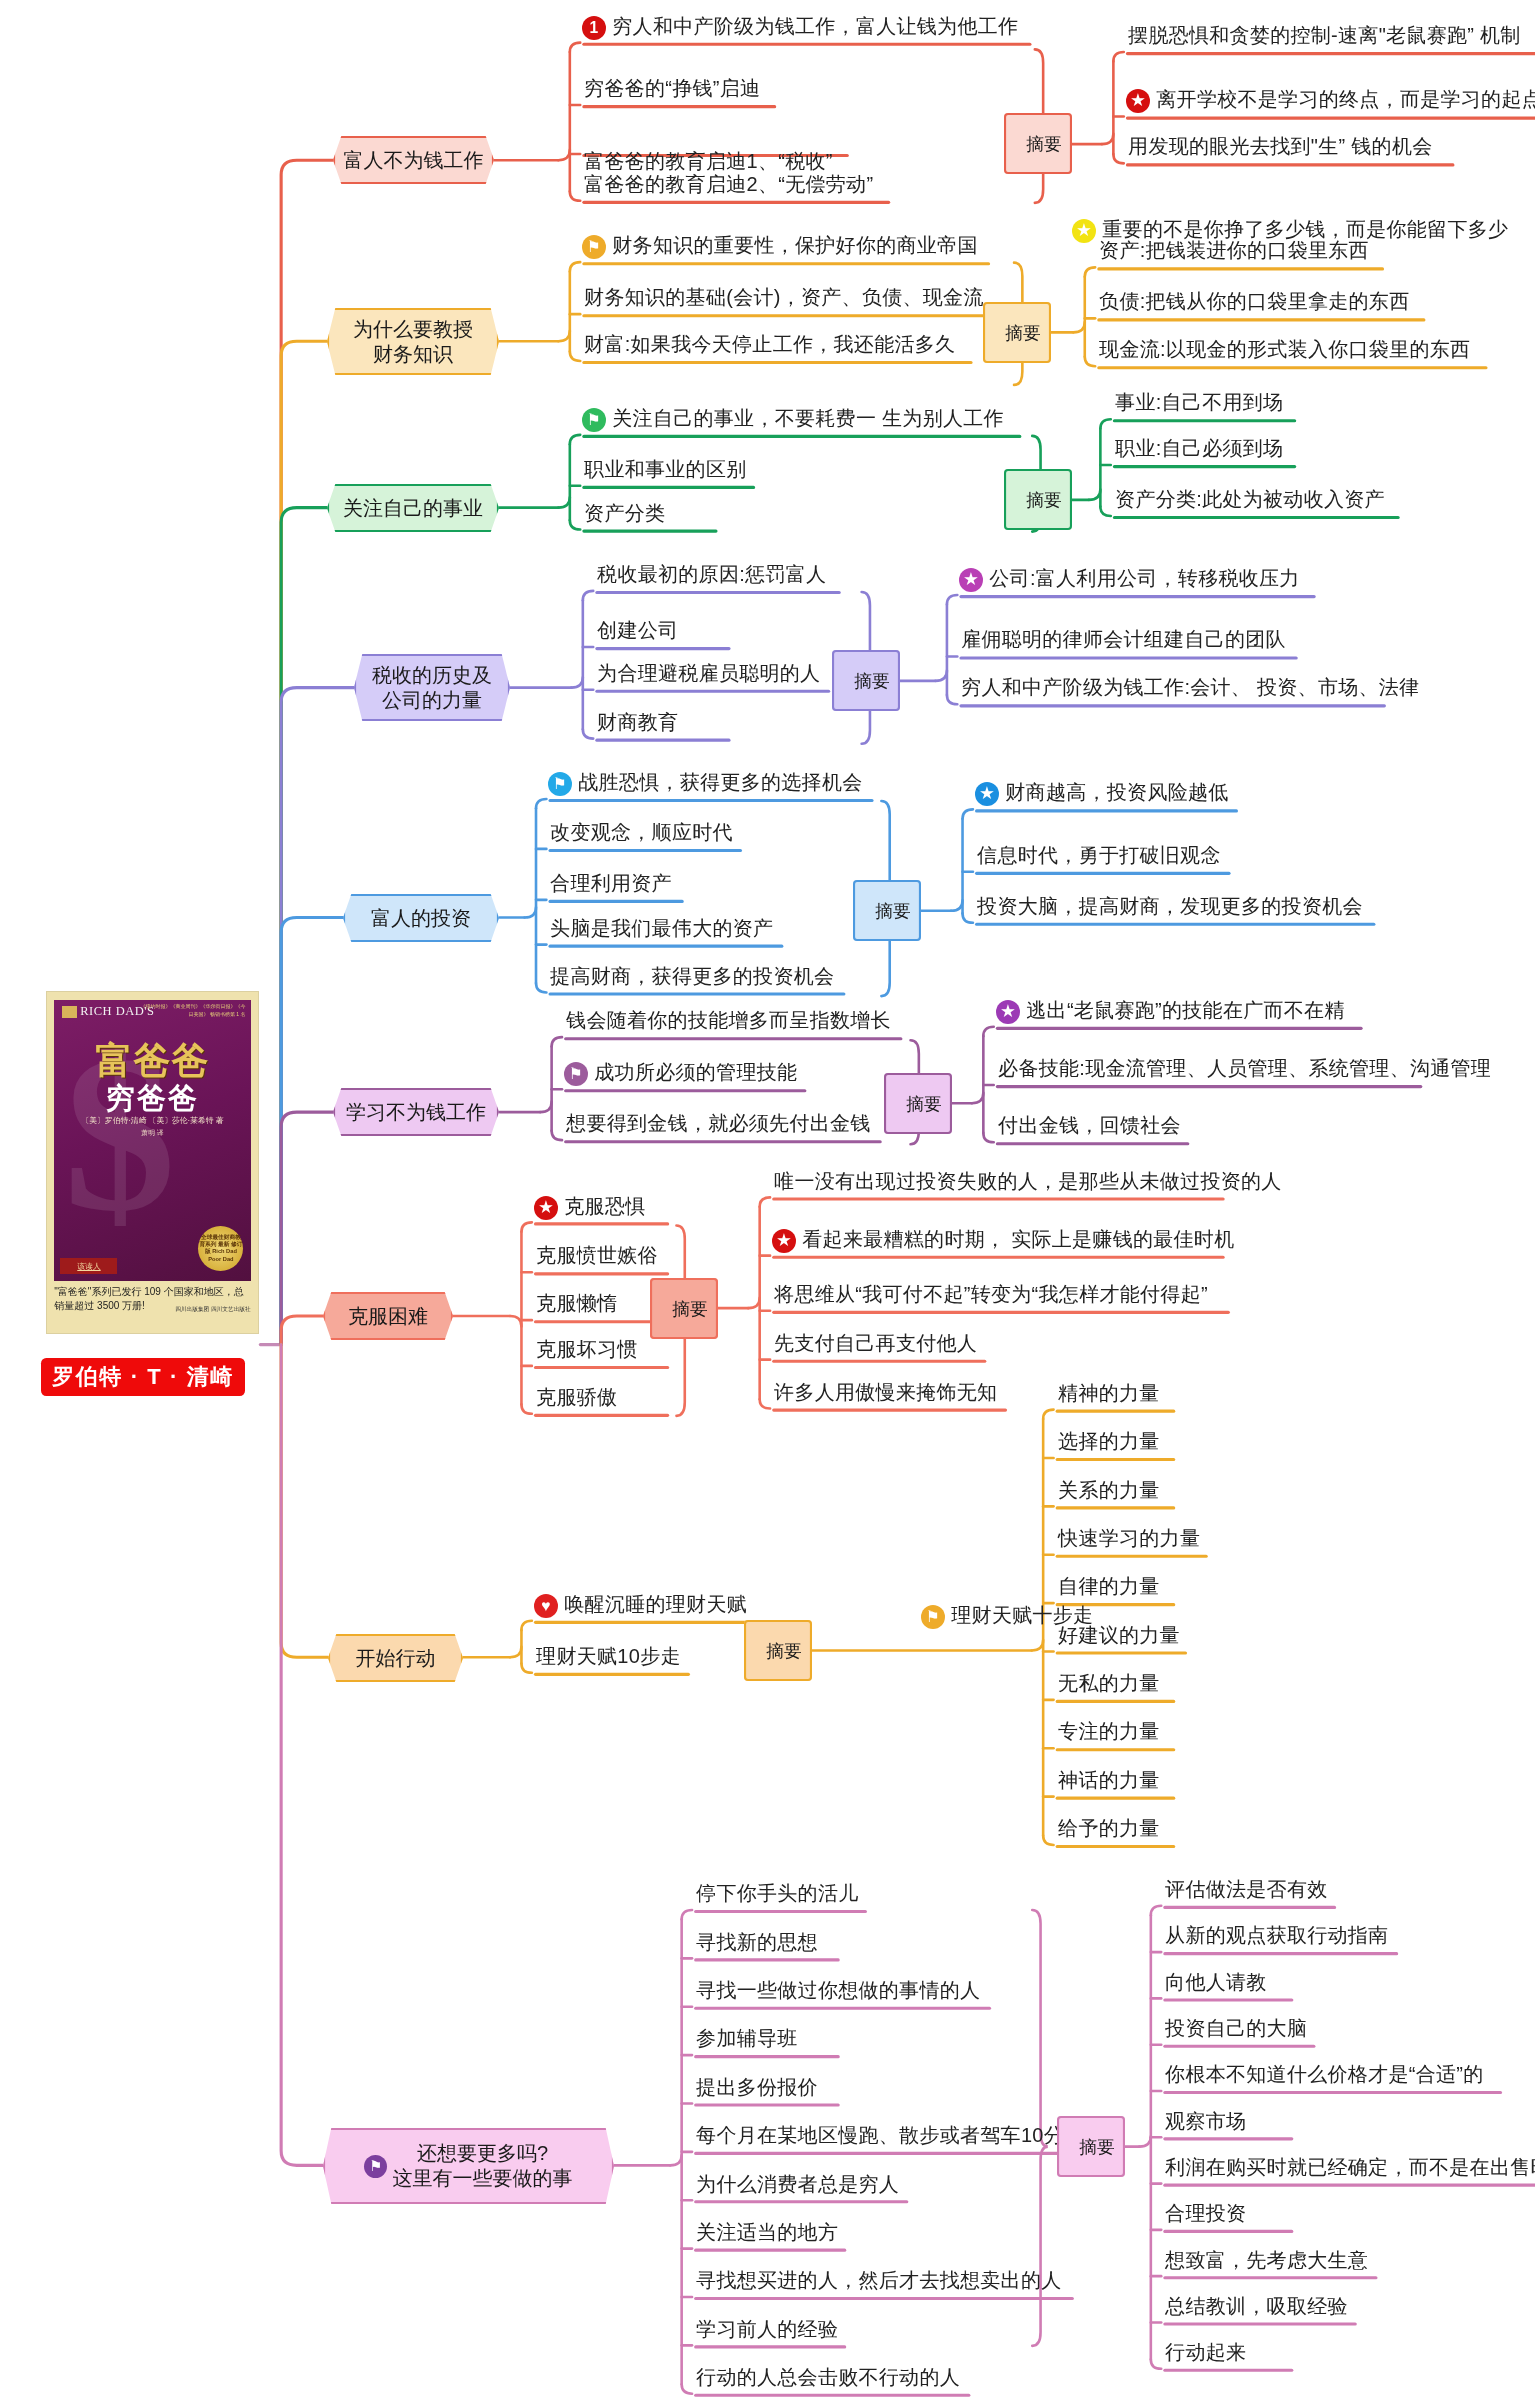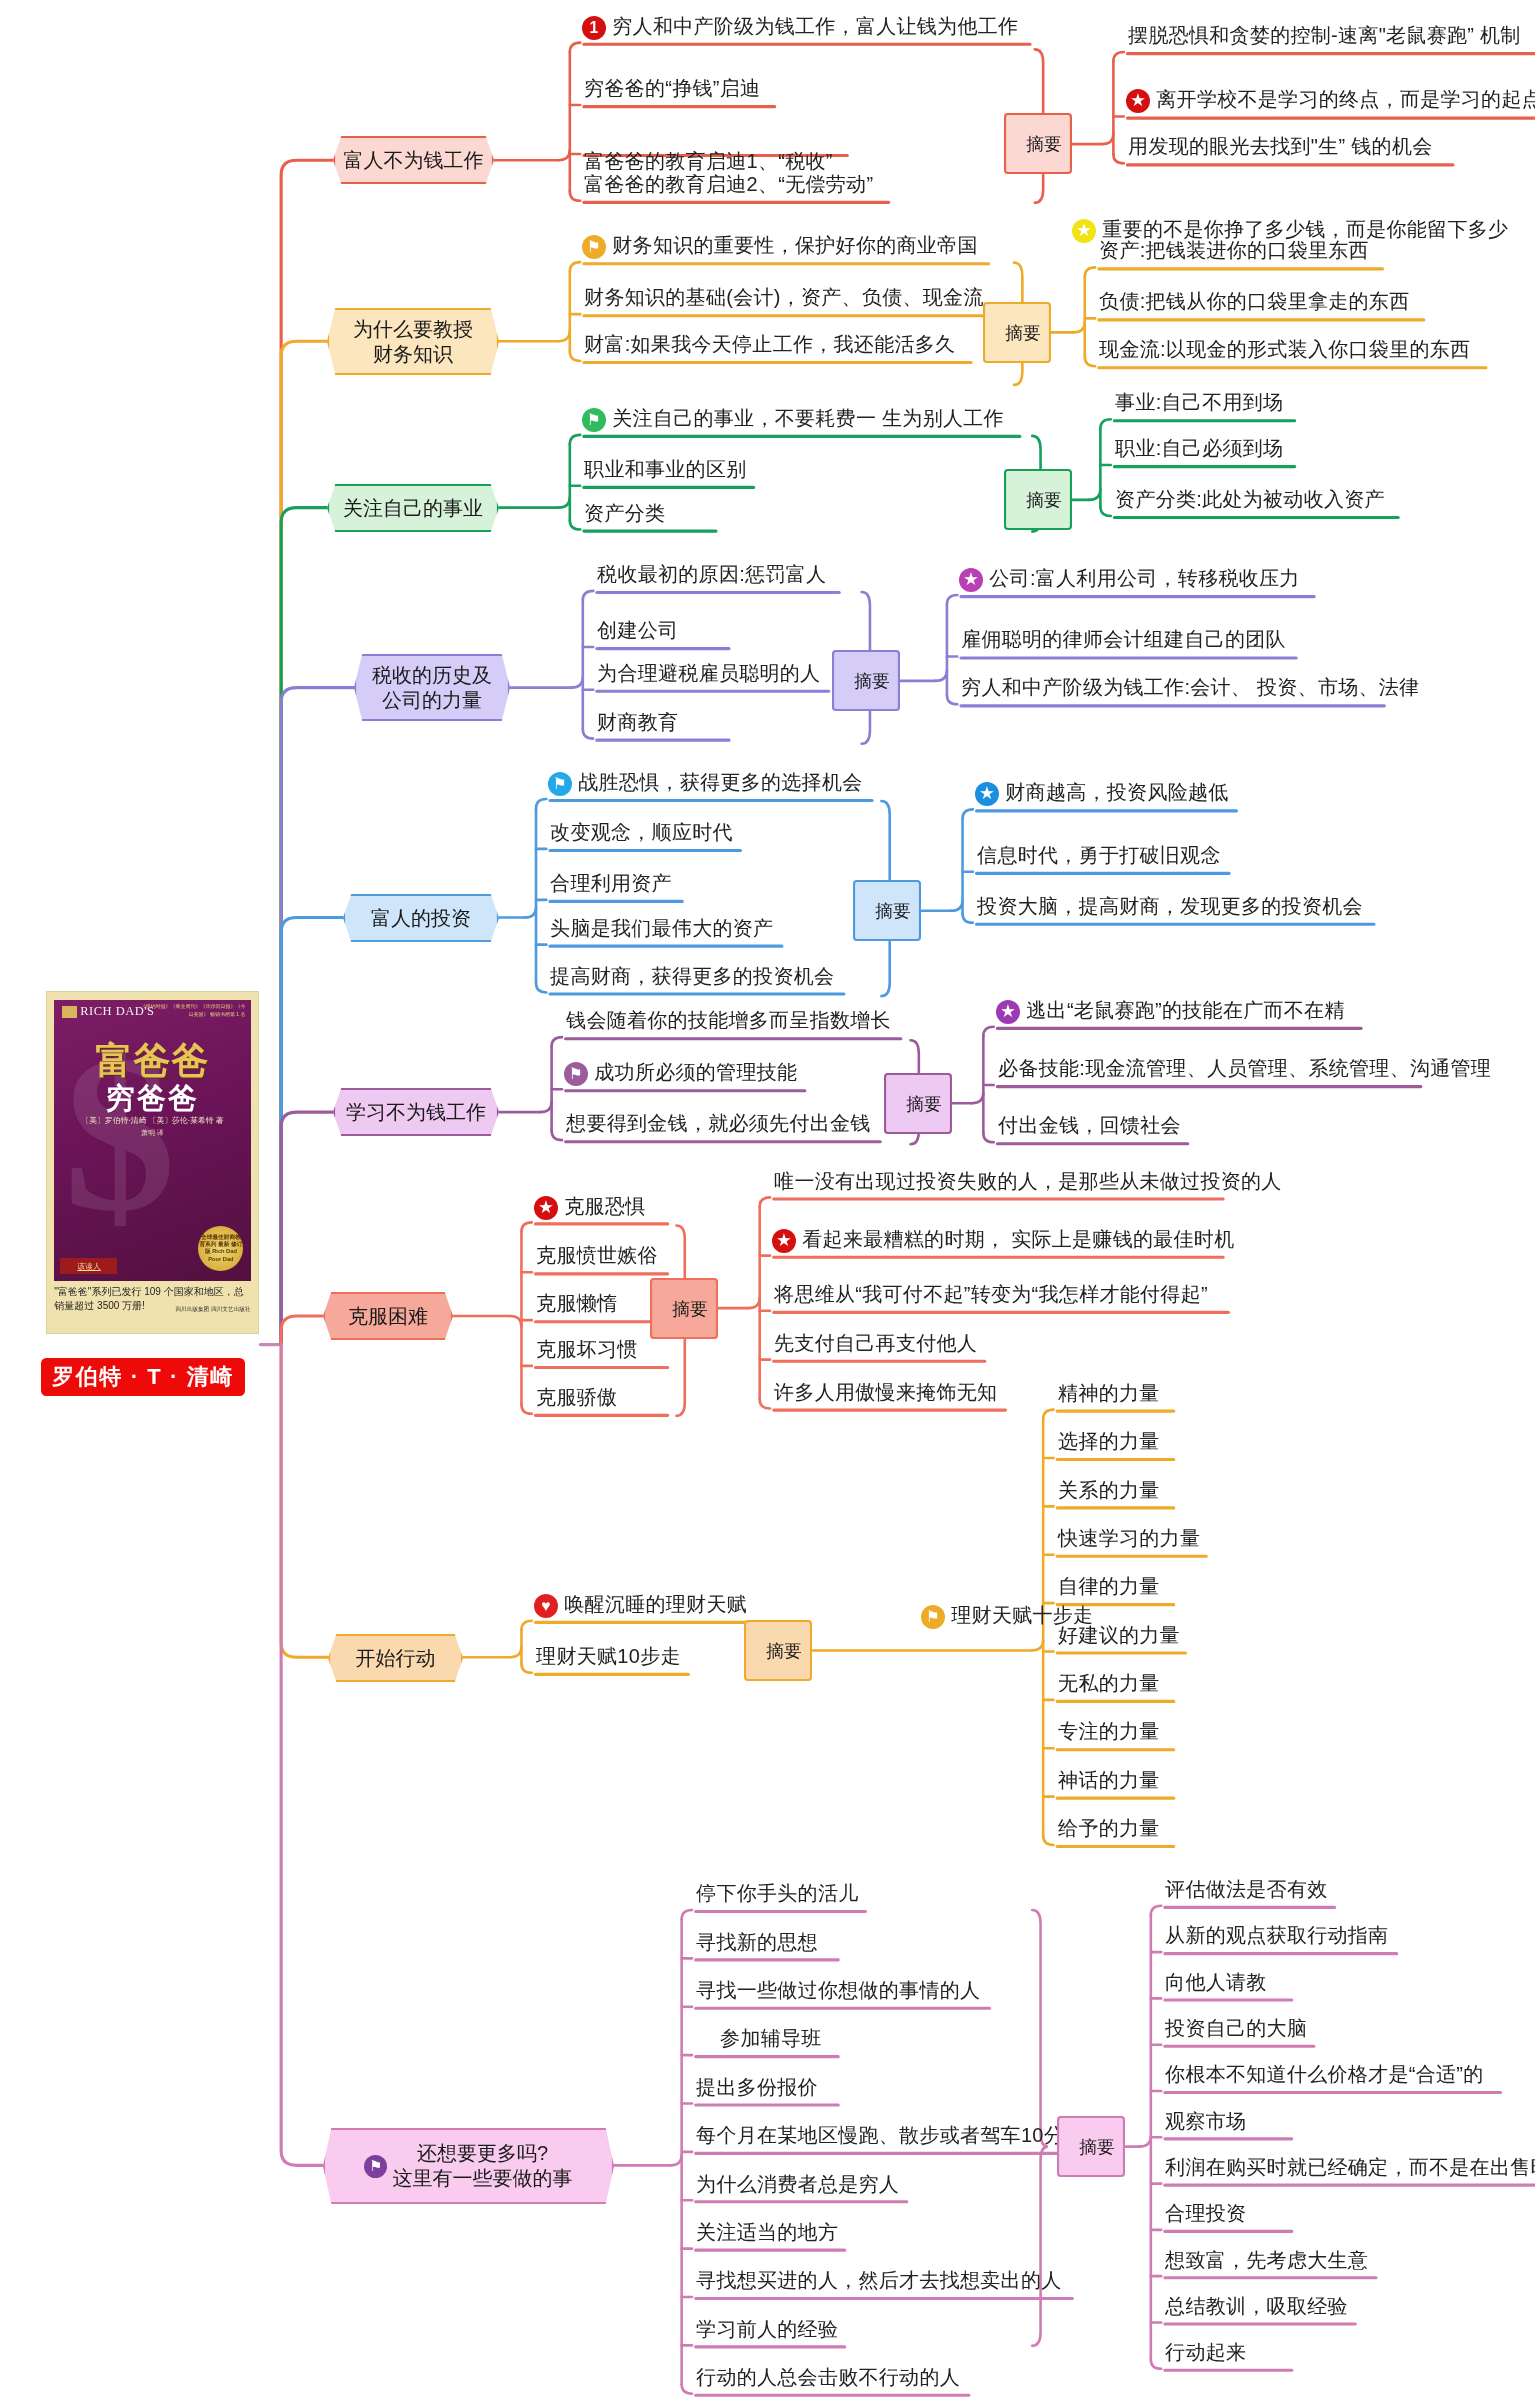--- a/index.html
+++ b/index.html
@@ -594,21 +594,21 @@
     </div>
     <div class="leaf" style="left: 694px; top: 1883px; font-size: 20px;">
       <span class="txt">停下你手头的活儿</span>
     </div>
     <div class="leaf" style="left: 694px; top: 1932px; font-size: 20px;">
       <span class="txt">寻找新的思想</span>
     </div>
     <div class="leaf" style="left: 694px; top: 1980px; font-size: 20px;">
       <span class="txt">寻找一些做过你想做的事情的人</span>
     </div>
-    <div class="leaf" style="left: 694px; top: 2028px; font-size: 20px; margin-left: 24px;">
+    <div class="leaf" style="left: 694px; top: 2028px; font-size: 20px;">
       <span class="txt">参加辅导班</span>
     </div>
     <div class="leaf" style="left: 694px; top: 2077px; font-size: 20px;">
       <span class="txt">提出多份报价</span>
     </div>
     <div class="leaf" style="left: 694px; top: 2125px; font-size: 20px;">
       <span class="txt">每个月在某地区慢跑、散步或者驾车10分钟</span>
     </div>
     <div class="leaf" style="left: 694px; top: 2174px; font-size: 20px;">
       <span class="txt">为什么消费者总是穷人</span>

